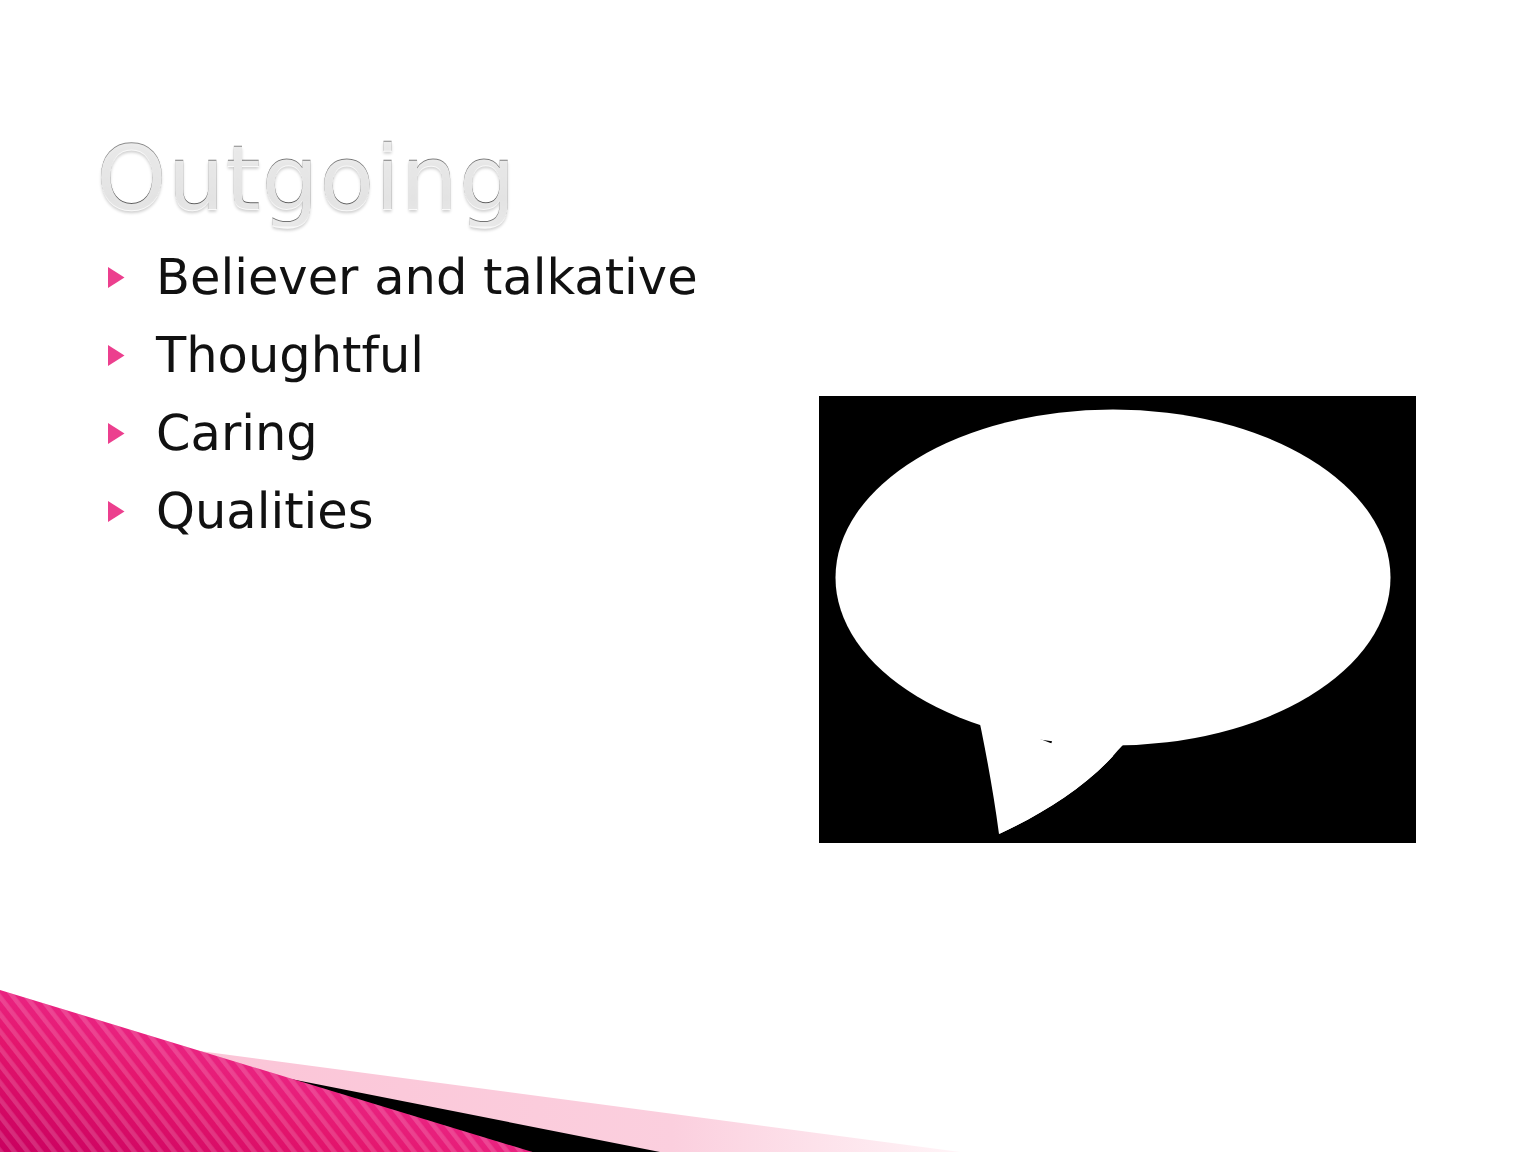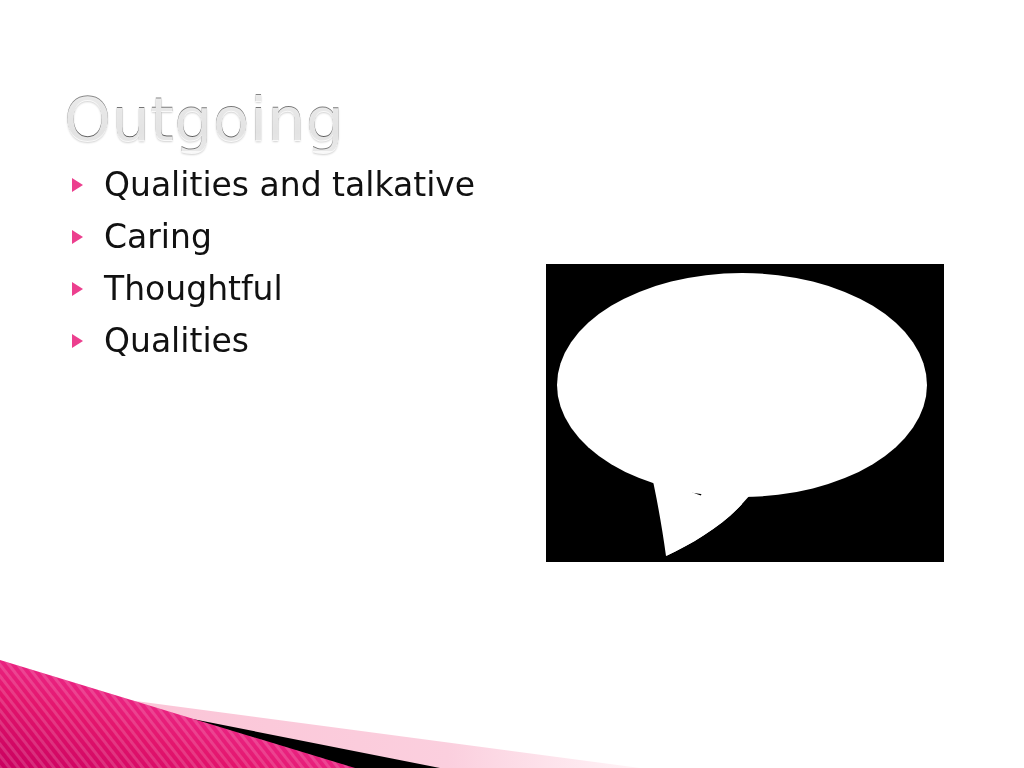--- a/index.html
+++ b/index.html
@@ -115,31 +115,31 @@
 <body>
 
 <div id="slide">
 
   <h1 id="slide-title">Outgoing</h1>
 
   <ul id="bullet-list">
 
     <li class="bullet-row">
       <span class="bullet-marker"></span>
-      <span class="bullet-text">Qualities and talkative</span>
+      <span class="bullet-text">Believer and talkative</span>
+    </li>
+
+    <li class="bullet-row">
+      <span class="bullet-marker"></span>
+      <span class="bullet-text">Thoughtful</span>
     </li>
 
     <li class="bullet-row">
       <span class="bullet-marker"></span>
       <span class="bullet-text">Caring</span>
-    </li>
-
-    <li class="bullet-row">
-      <span class="bullet-marker"></span>
-      <span class="bullet-text">Thoughtful</span>
     </li>
 
 
 
     <li class="bullet-row">
       <span class="bullet-marker"></span>
       <span class="bullet-text">Qualities</span>
     </li>
 
 

